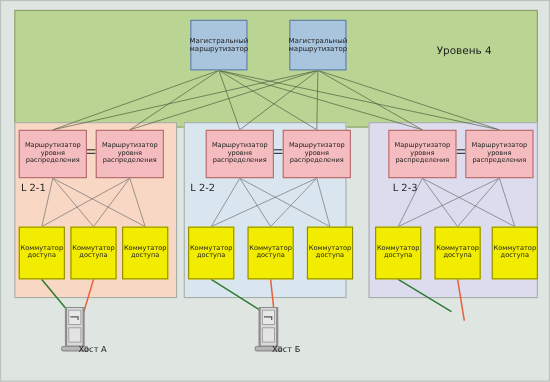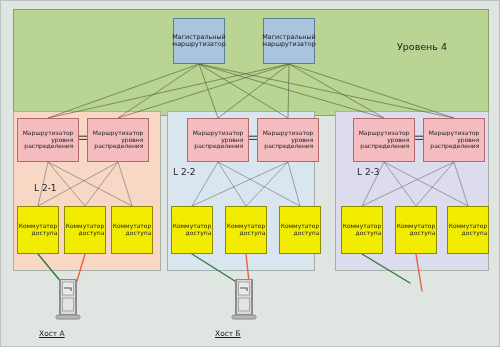--- a/index.html
+++ b/index.html
@@ -40,21 +40,21 @@
   #l2-region-1{left:12px;width:148px;background:#f8d7c4;}
   #l2-region-2{left:166px;width:148px;background:#dae6ef;}
   #l2-region-3{left:334px;width:154px;background:#dcdcee;}
 
   .node{
     position:absolute;
     box-sizing:border-box;
     display:flex;
     align-items:center;
     justify-content:center;
-    text-align:right;
+    text-align:center;
     line-height:1.12;
     color:#1d1d1d;
   }
   .core-node{
     background:#a9c4dd;
     border:1px solid #5c7f9e;
     font-size:6.4px;
     padding:2px;
   }
   .dist-node{
@@ -77,25 +77,24 @@
   }
   #level3-label{left:396px;top:40px;font-size:9.5px;}
   .l2-label{font-size:9px;}
 
   .host{
     position:absolute;
     width:30px;height:48px;
   }
   .host-label{
     position:absolute;
-    top:50px;left:-14px;width:58px;
-    text-align:left;
+    top:34px;left:-14px;width:58px;
+    text-align:right;
     font-size:7.5px;
     color:#1d1d1d;
-    text-decoration:underline;
   }
 </style>
 </head>
 <body>
 
 <div id="canvas">
 
   <div class="region" id="core-region"></div>
 
   <div class="l2-region" id="l2-region-1"></div>
@@ -178,21 +177,21 @@
       <span>распределения</span>
     </span>
   </div>
   <div class="node dist-node" style="left:86px;top:117px;width:62px;height:44px;">
     <span>
       <span>Маршрутизатор</span><br>
       <span>уровня</span><br>
       <span>распределения</span>
     </span>
   </div>
-  <div class="region-label l2-label" style="left:33px;top:166px;margin-top:16px;">L 2-1</div>
+  <div class="region-label l2-label" style="left:18px;top:166px;">L 2-1</div>
 
   <div class="node access-node" style="left:16px;top:205px;width:42px;height:48px;">
     <span>
       <span>Коммутатор</span><br>
       <span>доступа</span>
     </span>
   </div>
   <div class="node access-node" style="left:63px;top:205px;width:42px;height:48px;">
     <span>
       <span>Коммутатор</span><br>

